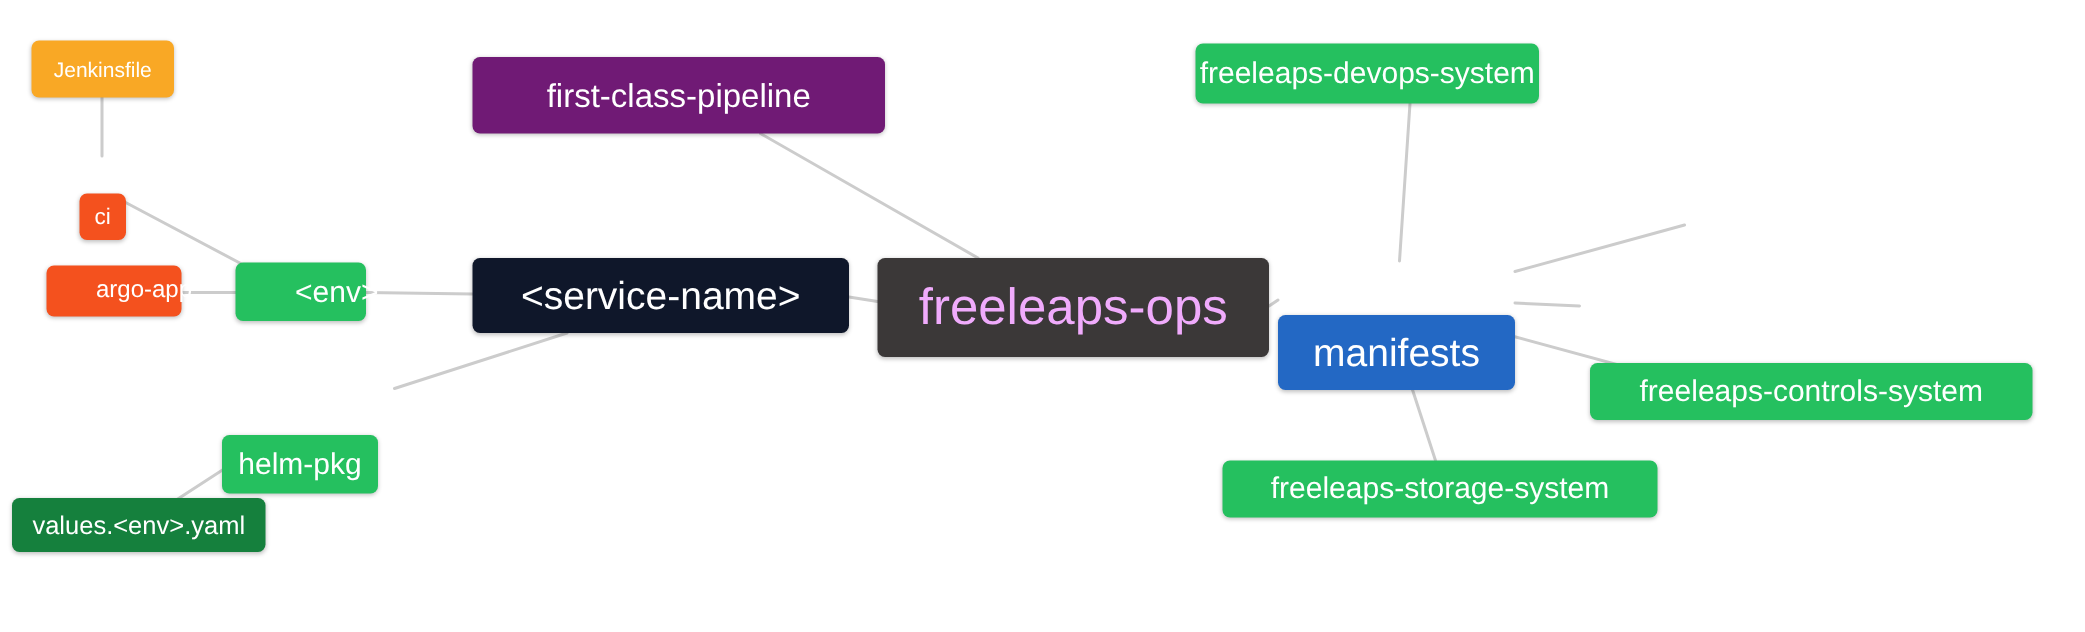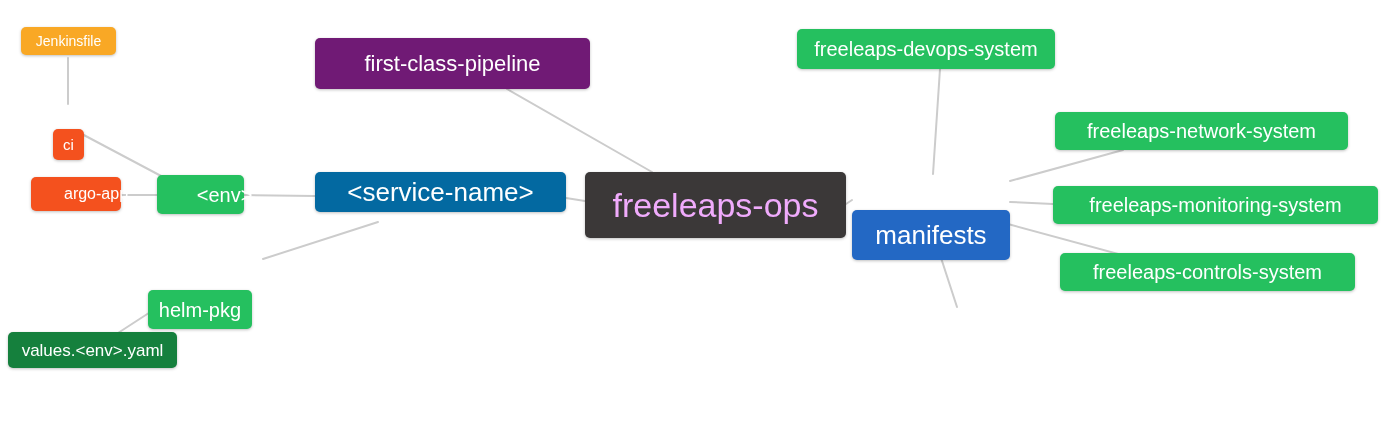--- a/index.html
+++ b/index.html
@@ -51,27 +51,26 @@
       <line x1="507" y1="89" x2="652" y2="172" stroke="#CCCCCC" stroke-width="2" stroke-linecap="round"></line>
       <line x1="566" y1="198" x2="585" y2="201" stroke="#CCCCCC" stroke-width="2" stroke-linecap="round"></line>
       <line x1="846" y1="204" x2="852" y2="200" stroke="#CCCCCC" stroke-width="2" stroke-linecap="round"></line>
       <line x1="933" y1="174" x2="940" y2="69" stroke="#CCCCCC" stroke-width="2" stroke-linecap="round"></line>
       <line x1="1010" y1="181" x2="1123" y2="150" stroke="#CCCCCC" stroke-width="2" stroke-linecap="round"></line>
       <line x1="1010" y1="202" x2="1053" y2="204" stroke="#CCCCCC" stroke-width="2" stroke-linecap="round"></line>
       <line x1="1008" y1="224" x2="1133" y2="258" stroke="#CCCCCC" stroke-width="2" stroke-linecap="round"></line>
       <line x1="930" y1="224" x2="957" y2="307" stroke="#CCCCCC" stroke-width="2" stroke-linecap="round"></line>
     </svg>
 
-  <div class="node" style="left: 21px; top: 27px; width: 95px; height: 28px; background: rgb(249, 168, 37); color: rgb(255, 255, 255); font-size: 14px;">Jenkinsfile</div>
+  <div class="node" style="left: 21px; top: 27px; width: 95px; height: 38px; background: rgb(249, 168, 37); color: rgb(255, 255, 255); font-size: 14px;">Jenkinsfile</div>
   <div class="node" style="left: 53px; top: 104px; width: 31px; height: 31px; background: rgb(244, 81, 30); color: rgb(255, 255, 255); font-size: 15px; margin-top: 25px;">ci</div>
   <div class="node" style="left: 31px; top: 177px; width: 90px; height: 34px; background: rgb(244, 81, 30); color: rgb(255, 255, 255); font-size: 16px; padding-left: 40px;">argo-app</div>
   <div class="node" style="left: 157px; top: 175px; width: 87px; height: 39px; background: rgb(37, 192, 95); color: rgb(255, 255, 255); font-size: 20px; padding-left: 48px;">&lt;env&gt;</div>
   <div class="node" style="left: 148px; top: 257px; width: 104px; height: 39px; background: rgb(37, 192, 95); color: rgb(255, 255, 255); font-size: 20px; margin-top: 33px;">helm-pkg</div>
   <div class="node" style="left: 8px; top: 332px; width: 169px; height: 36px; background: #15803d; color: rgb(255, 255, 255); font-size: 17px;">values.&lt;env&gt;.yaml</div>
   <div class="node" style="left: 315px; top: 38px; width: 275px; height: 51px; background: #701a75; color: rgb(255, 255, 255); font-size: 22px;">first-class-pipeline</div>
-  <div class="node" style="left: 315px; top: 172px; width: 251px; height: 40px; background: #0369a1; color: rgb(255, 255, 255); font-size: 26px;">&lt;service-name&gt;</div>
+  <div class="node" style="left: 315px; top: 172px; width: 251px; height: 50px; background: #0f172a; color: rgb(255, 255, 255); font-size: 26px;">&lt;service-name&gt;</div>
   <div class="node" style="left: 585px; top: 172px; width: 261px; height: 66px; background: rgb(59, 56, 56); color: #f0abfc; font-size: 34px;">freeleaps-ops</div>
   <div class="node" style="left: 852px; top: 174px; width: 158px; height: 50px; background: rgb(35, 104, 196); color: rgb(255, 255, 255); font-size: 26px; margin-top: 36px;">manifests</div>
-  <div class="node" style="left: 797px; top: 29px; width: 258px; height: 40px; background: rgb(37, 192, 95); color: rgb(255, 255, 255); font-size: 20px;">freeleaps-devops-system</div>
-  <div class="node" style="left: 1055px; top: 112px; width: 293px; height: 38px; background: rgb(37, 192, 95); color: rgb(255, 255, 255); font-size: 20px;">freeleaps-network-system</div>
-  <div class="node" style="left: 1053px; top: 186px; width: 325px; height: 38px; background: rgb(37, 192, 95); color: rgb(255, 255, 255); font-size: 20px;">freeleaps-monitoring-system</div>
-  <div class="node" style="left: 1060px; top: 253px; width: 295px; height: 38px; background: rgb(37, 192, 95); color: rgb(255, 255, 255); font-size: 20px;">freeleaps-controls-system</div>
+  <div class="node" style="left: 797px; top: 29px; width: 229px; height: 40px; background: rgb(37, 192, 95); color: rgb(255, 255, 255); font-size: 20px;">freeleaps-devops-system</div>
+  <div class="node" style="left: 1060px; top: 242px; width: 295px; height: 38px; background: rgb(37, 192, 95); color: rgb(255, 255, 255); font-size: 20px;">freeleaps-controls-system</div>
+  <div class="node" style="left: 815px; top: 307px; width: 290px; height: 38px; background: rgb(37, 192, 95); color: rgb(255, 255, 255); font-size: 20px;">freeleaps-storage-system</div>
 </div>
 
 </body></html>

